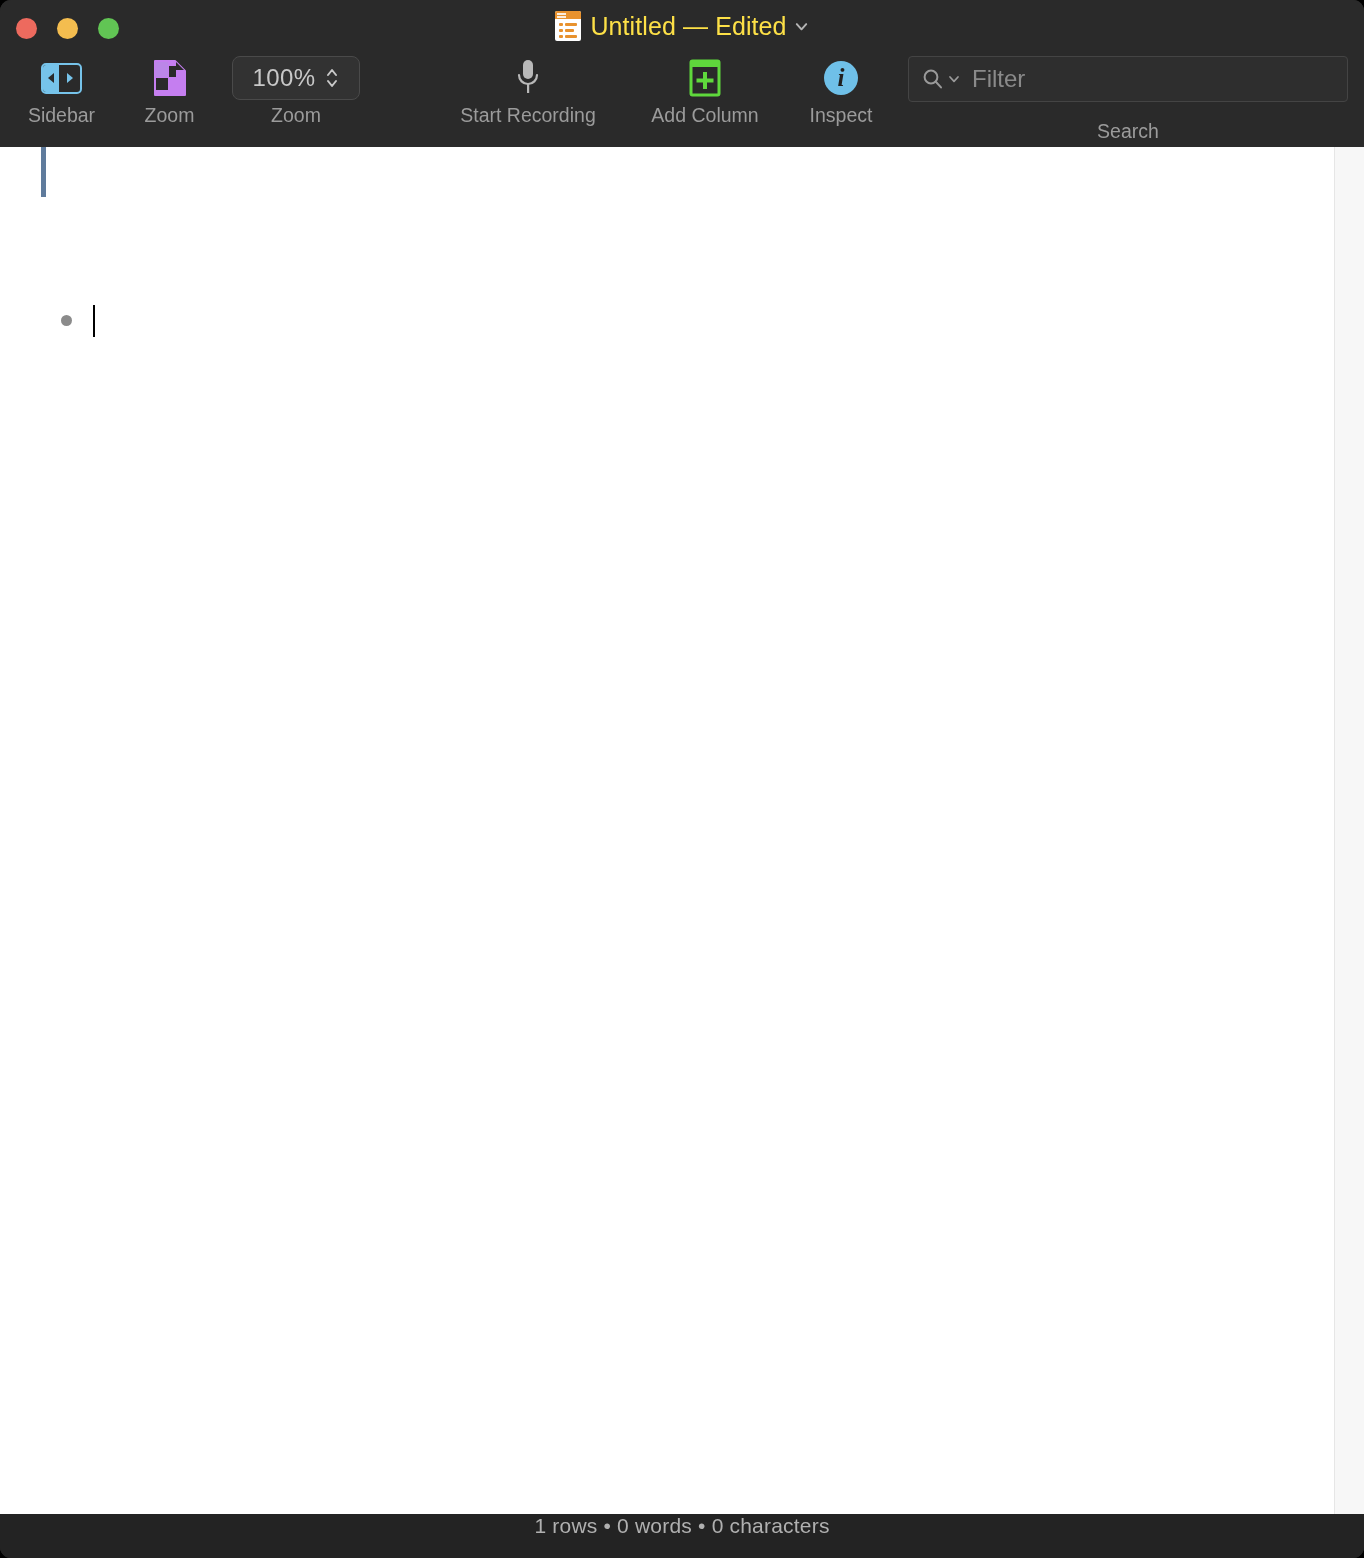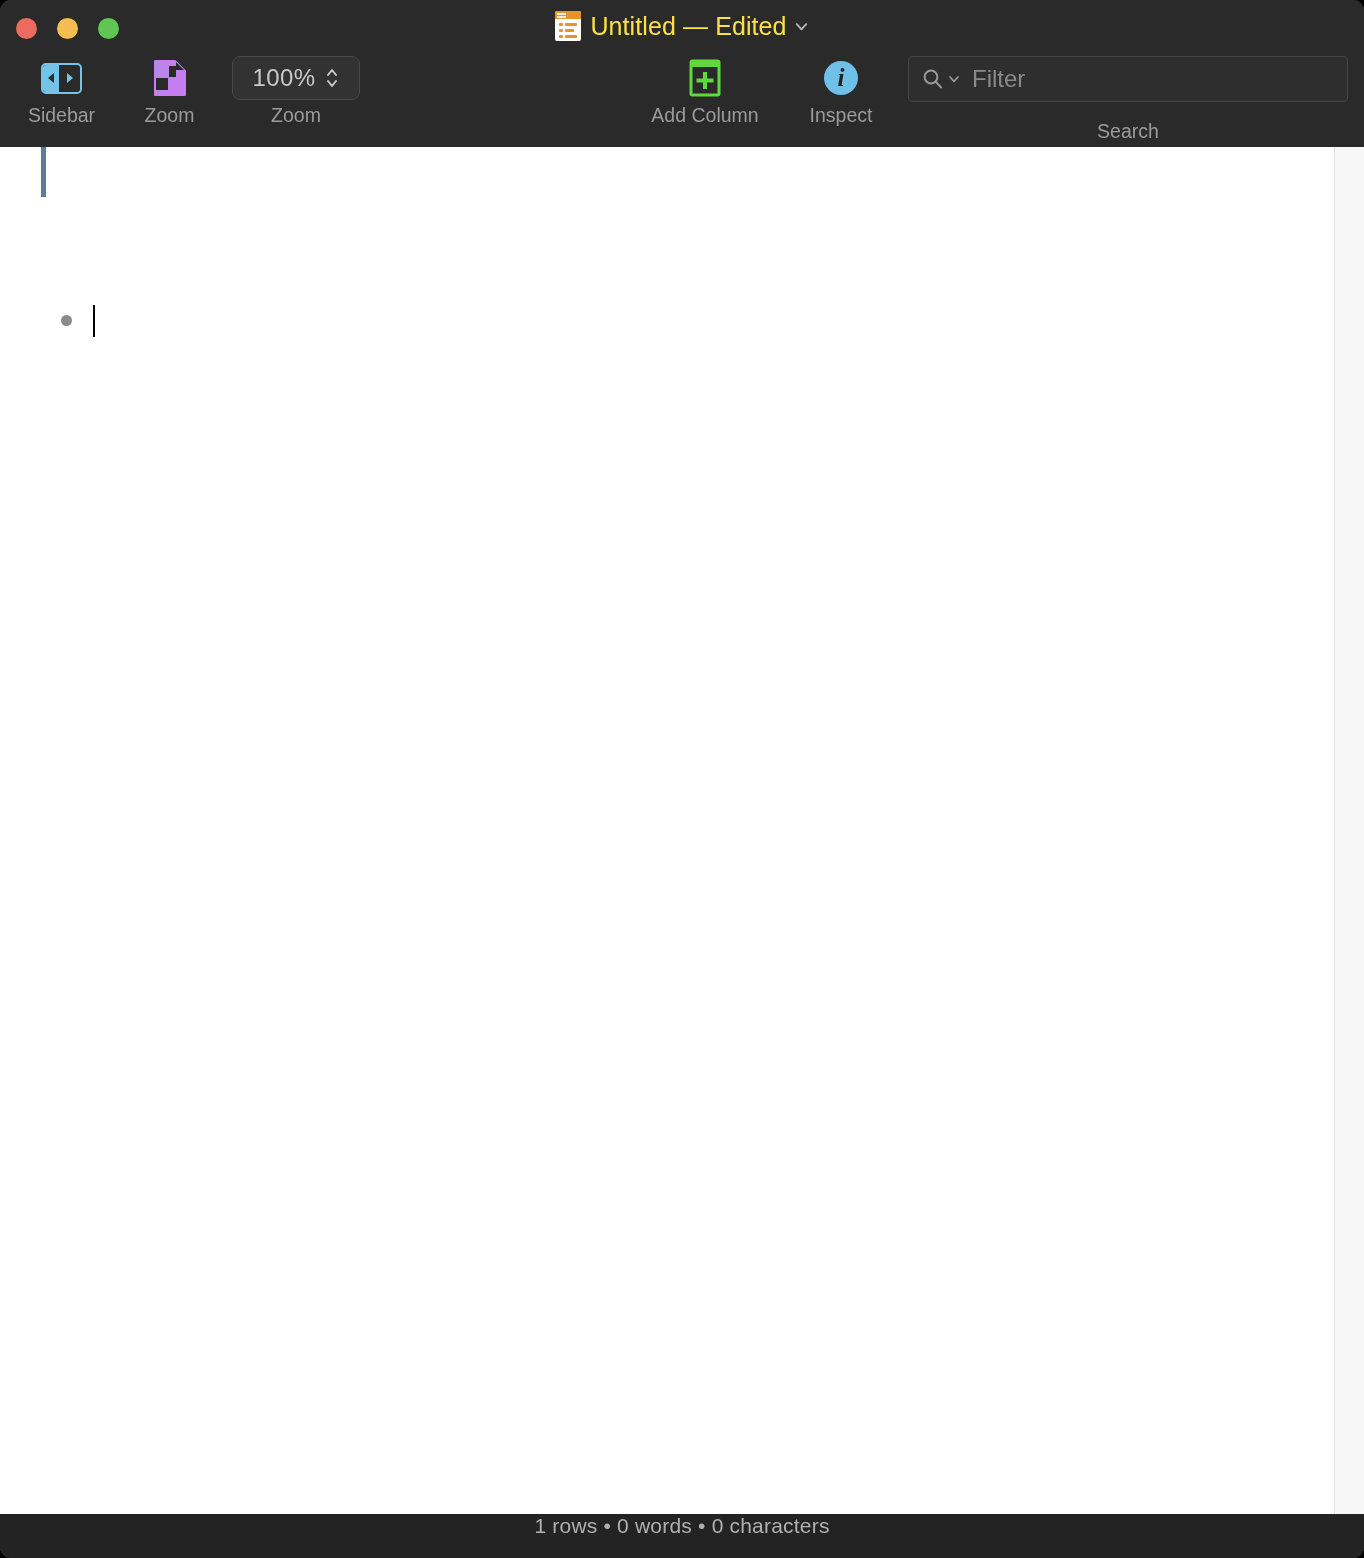--- a/index.html
+++ b/index.html
@@ -394,20 +394,30 @@
           <span class="zoom-value">100%</span>
           <svg class="zoom-stepper" viewBox="0 0 14 26">
             <path d="M3 10 L7 5 L11 10" fill="none" stroke="#c8c8c8" stroke-width="2" stroke-linecap="round" stroke-linejoin="round"></path>
             <path d="M3 16 L7 21 L11 16" fill="none" stroke="#c8c8c8" stroke-width="2" stroke-linecap="round" stroke-linejoin="round"></path>
           </svg>
         </div>
       </div>
       <div class="tb-label">Zoom</div>
     </div>
 
+    <div class="tb-item" style="left:420px; width:216px;">
+      <div class="tb-icon-box">
+        <svg class="icon-mic" viewBox="0 0 26 40">
+          <rect x="8" y="2" width="10" height="19" rx="5" fill="#b8b8b8"></rect>
+          <path d="M4 17 a9 9 0 0 0 18 0" fill="none" stroke="#b8b8b8" stroke-width="2.2" stroke-linecap="round"></path>
+          <rect x="12" y="26" width="2.2" height="9" fill="#b8b8b8"></rect>
+        </svg>
+      </div>
+      <div class="tb-label">Start Recording</div>
+    </div>
 
     <div class="tb-item" style="left:634px; width:142px;">
       <div class="tb-icon-box">
         <svg class="icon-addcol" viewBox="0 0 32 38">
           <rect x="2" y="2" width="28" height="34" rx="1.5" fill="none" stroke="#5fd83c" stroke-width="3"></rect>
           <rect x="2" y="2" width="28" height="6" fill="#5fd83c"></rect>
           <rect x="14" y="13" width="4" height="17" fill="#5fd83c"></rect>
           <rect x="7.5" y="19.5" width="17" height="4" fill="#5fd83c"></rect>
         </svg>
       </div>

